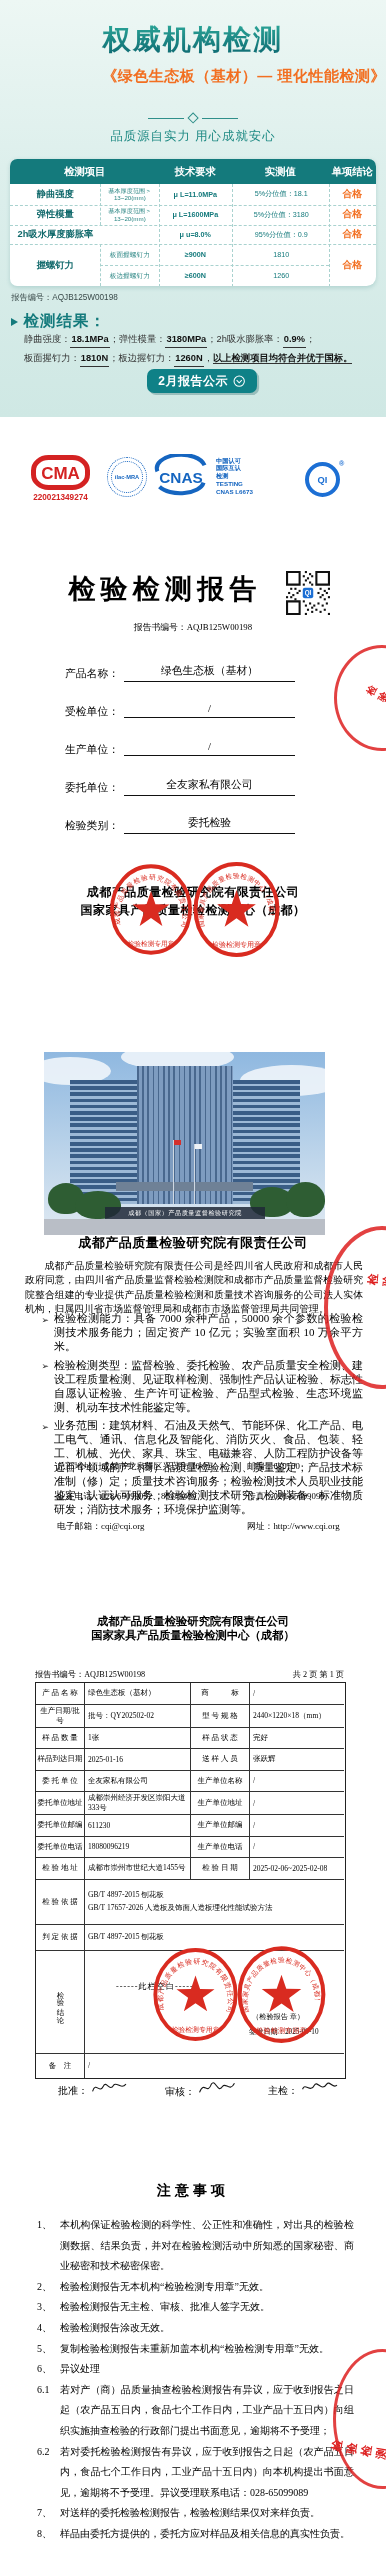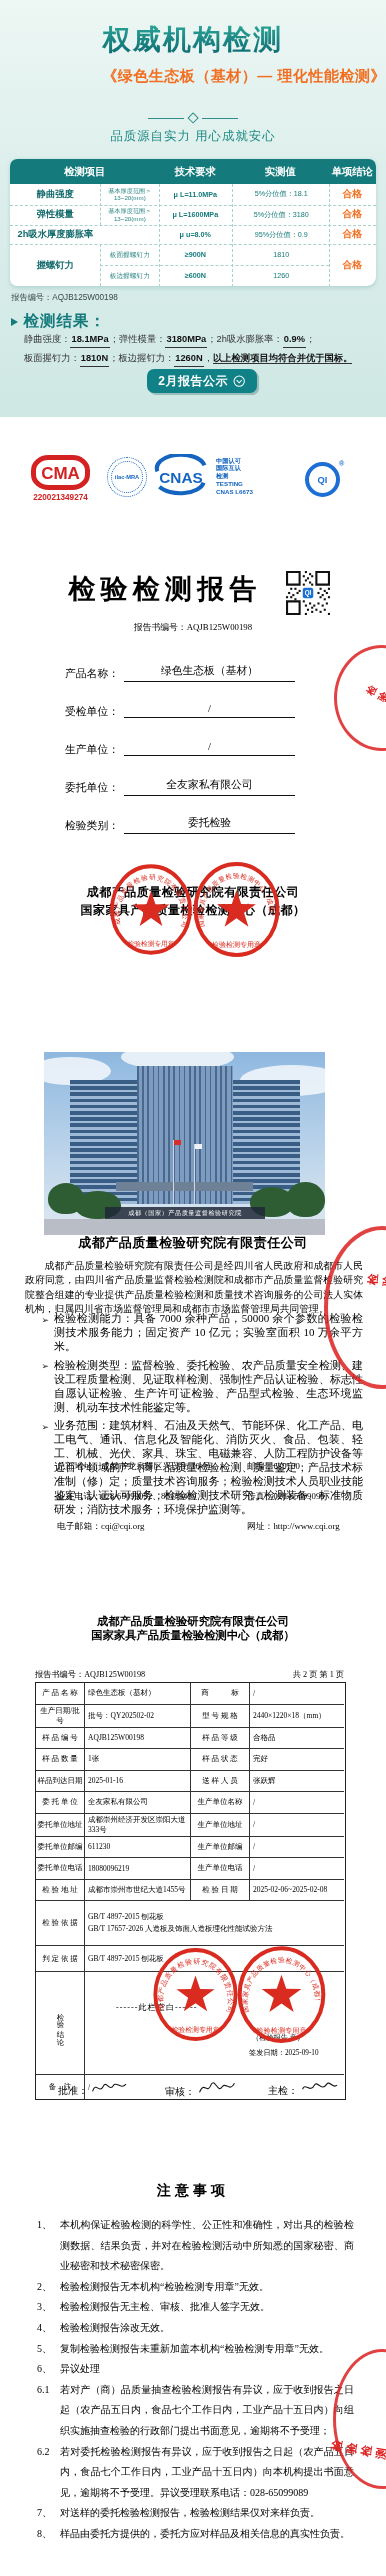--- a/index.html
+++ b/index.html
@@ -445,26 +445,20 @@
         <div class="lcell">商　　　标</div>
         <div class="vcell">/</div>
       </div>
       <div class="p2row">
         <div class="lcell">生产日期/批号</div>
         <div class="vcell">批号：QY202502-02</div>
         <div class="lcell">型 号 规 格</div>
         <div class="vcell">2440×1220×18（mm）</div>
       </div>
       <div class="p2row">
-        <div class="lcell">样 品 编 号</div>
-        <div class="vcell">AQJB125W00198</div>
-        <div class="lcell">样 品 等 级</div>
-        <div class="vcell">合格品</div>
-      </div>
-      <div class="p2row">
         <div class="lcell">样 品 数 量</div>
         <div class="vcell">1张</div>
         <div class="lcell">样 品 状 态</div>
         <div class="vcell">完好</div>
       </div>
       <div class="p2row">
         <div class="lcell">样品到达日期</div>
         <div class="vcell">2025-01-16</div>
         <div class="lcell">送 样 人 员</div>
         <div class="vcell">张跃辉</div>

